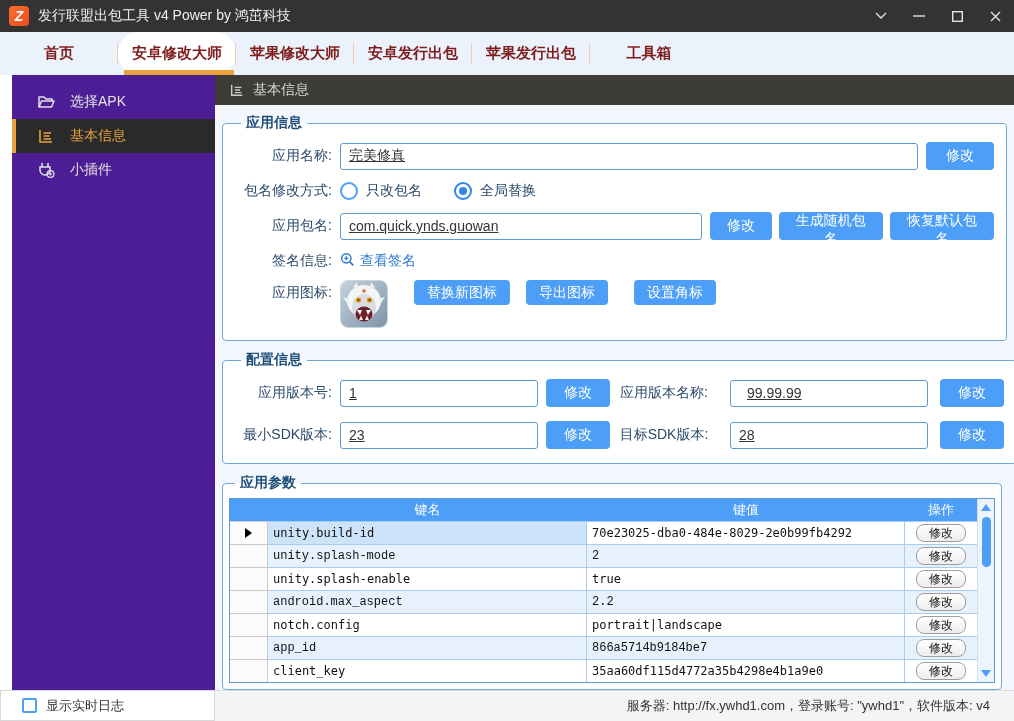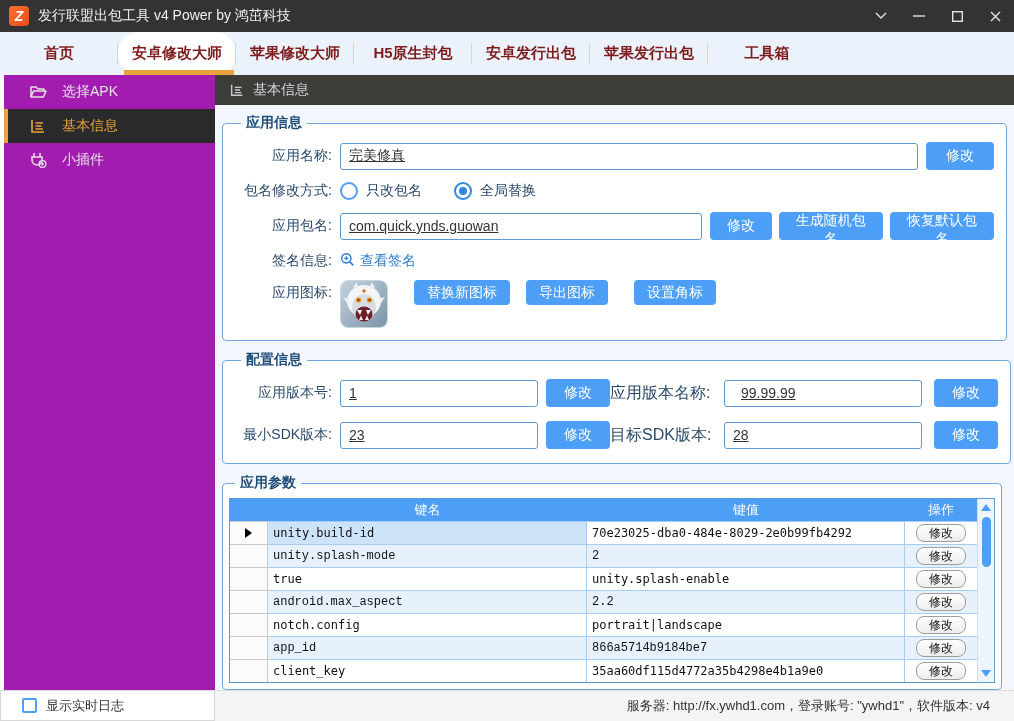--- a/index.html
+++ b/index.html
@@ -17,21 +17,21 @@
 
   
   .tabbar { height:43px; background:#ebf2fb; display:flex; }
   .tab { width:118px; position:relative; display:flex; align-items:center; justify-content:center;
          color:#7f1d1d; font-size:15px; font-weight:bold; cursor:default;border-radius:21px; }
   .tab:not(:last-child)::after { content:""; position:absolute; right:0; top:11px; height:21px; width:1px; background:#f3cdae; }
   .tab.active { background:#ffffff; }
   .tab.active::before { content:""; position:absolute; left:6px; right:2px; bottom:0; height:5px; background:#e8a33d; }
 
   
-  .sidebar { position:absolute; left:4px; top:75px; width:215px; bottom:31px; background:#a21caf; padding-top:0; }
+  .sidebar { position:absolute; left:12px; top:75px; width:215px; bottom:31px; background:#4c1d95; padding-top:10px; }
   .side-item { height:34px; display:flex; align-items:center; padding-left:25px; gap:15px; color:#e2e2e2; font-size:14px; }
   .side-item .icn { width:18px; height:18px; display:flex; }
   .side-item.active { background:#2a2a2a; color:#e8a33d; box-shadow:inset 4px 0 0 #e8a33d; }
 
   
   .main-header { position:absolute; left:215px; right:0; top:75px; height:30px; background:#3e3c38; color:#d9d9d9;
                  display:flex; align-items:center; gap:8px; padding-left:14px; font-size:14px; }
   .main-header .icn { width:16px; height:16px; display:flex; }
 
   
@@ -51,21 +51,21 @@
   .radio.checked::after { content:""; position:absolute; left:3px; top:3px; width:8px; height:8px; border-radius:50%; background:#2f86e8; }
   .radio-lbl { color:#2b4a6b; font-size:14px; }
 
   .link-row { color:#2f7bd4; font-size:14px; display:flex; align-items:center; gap:5px; }
   .applink { color:#2f7bd4; text-decoration:none; }
 
   .appicon { width:48px; height:48px; border-radius:8px; border:1px solid #c9d4de; overflow:hidden; flex:none; }
 
   
   .cfg-row { display:flex; align-items:center; margin-bottom:14px; }
-  .lbl2 { width:108px; text-align:left; color:#2b4a6b; font-size:16px; margin-right:6px; flex:none; }
+  .lbl2 { width:108px; text-align:center; color:#2b4a6b; font-size:14px; margin-right:12px; flex:none; }
 
   
   .tbl-wrap { display:flex; border:1px solid #5b9bd5; background:#fff; }
   .tbl { flex:1; }
   .t-head { display:grid; grid-template-columns:38px 319px 1fr 72px; background:#4d9ef7; color:#fff; height:22px;
             align-items:center; font-size:13px; text-align:center; }
   .t-row { display:grid; grid-template-columns:38px 319px 1fr 72px; height:23px; font-family:"DejaVu Sans Mono",monospace;
            font-size:12px; color:#111; align-items:center; }
   .t-row.alt .cell { background:#e7f1fd;font-family:Liberation Mono, monospace; }
   .cell { height:23px; display:flex; align-items:center; padding:0 5px; border-top:1px solid #a8cdf0; border-right:1px solid #a8cdf0; overflow:hidden; white-space:nowrap; background:#fff; }
@@ -121,21 +121,20 @@
           <path d="M1 1 L10 10 M10 1 L1 10" stroke="#e3e3e3" stroke-width="1.4"></path>
         </svg>
     </div>
   </div>
 </div>
 
 <div class="tabbar">
   <div class="tab">首页</div>
   <div class="tab active">安卓修改大师</div>
   <div class="tab">苹果修改大师</div>
-  <div class="tab">H5原生封包</div>
   <div class="tab">安卓发行出包</div>
   <div class="tab">苹果发行出包</div>
   <div class="tab">工具箱</div>
 </div>
 
 <div class="sidebar">
   <div class="side-item">
     <span class="icn">
       <svg width="18" height="18" viewBox="0 0 18 18">
           <path d="M2 14 V4 h5 l2 2 h6 v2" stroke="currentColor" stroke-width="1.5" fill="none" stroke-linejoin="round"></path>
@@ -294,22 +293,22 @@
         <div class="t-row alt">
           <span class="rowhdr"></span>
           <span class="cell">unity.splash-mode</span>
           <span class="cell">2</span>
           <span class="opcell">
               <button class="tbl-btn">修改</button>
             </span>
         </div>
         <div class="t-row">
           <span class="rowhdr"></span>
+          <span class="cell">unity.splash-enable</span>
           <span class="cell">true</span>
-          <span class="cell">unity.splash-enable</span>
           <span class="opcell">
               <button class="tbl-btn">修改</button>
             </span>
         </div>
         <div class="t-row alt">
           <span class="rowhdr"></span>
           <span class="cell">android.max_aspect</span>
           <span class="cell">2.2</span>
           <span class="opcell">
               <button class="tbl-btn">修改</button>

